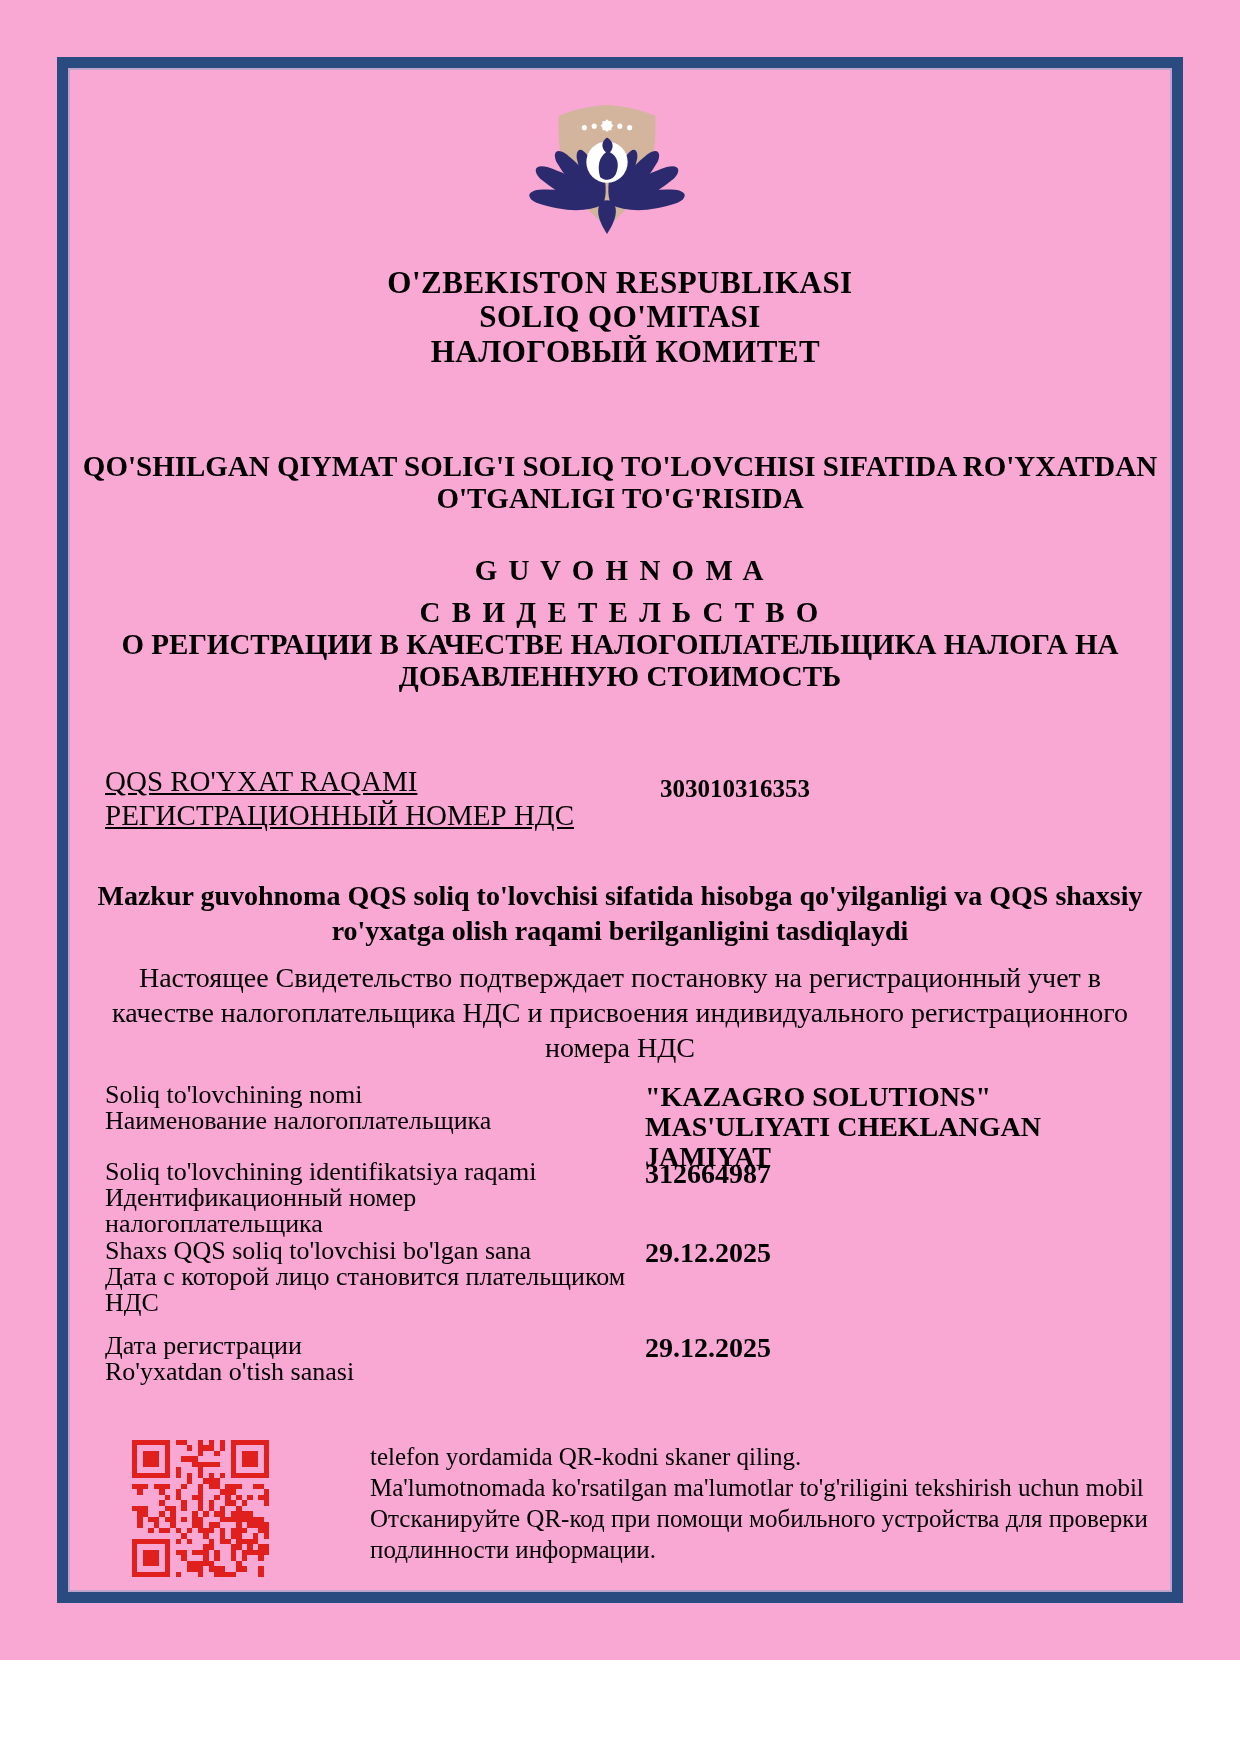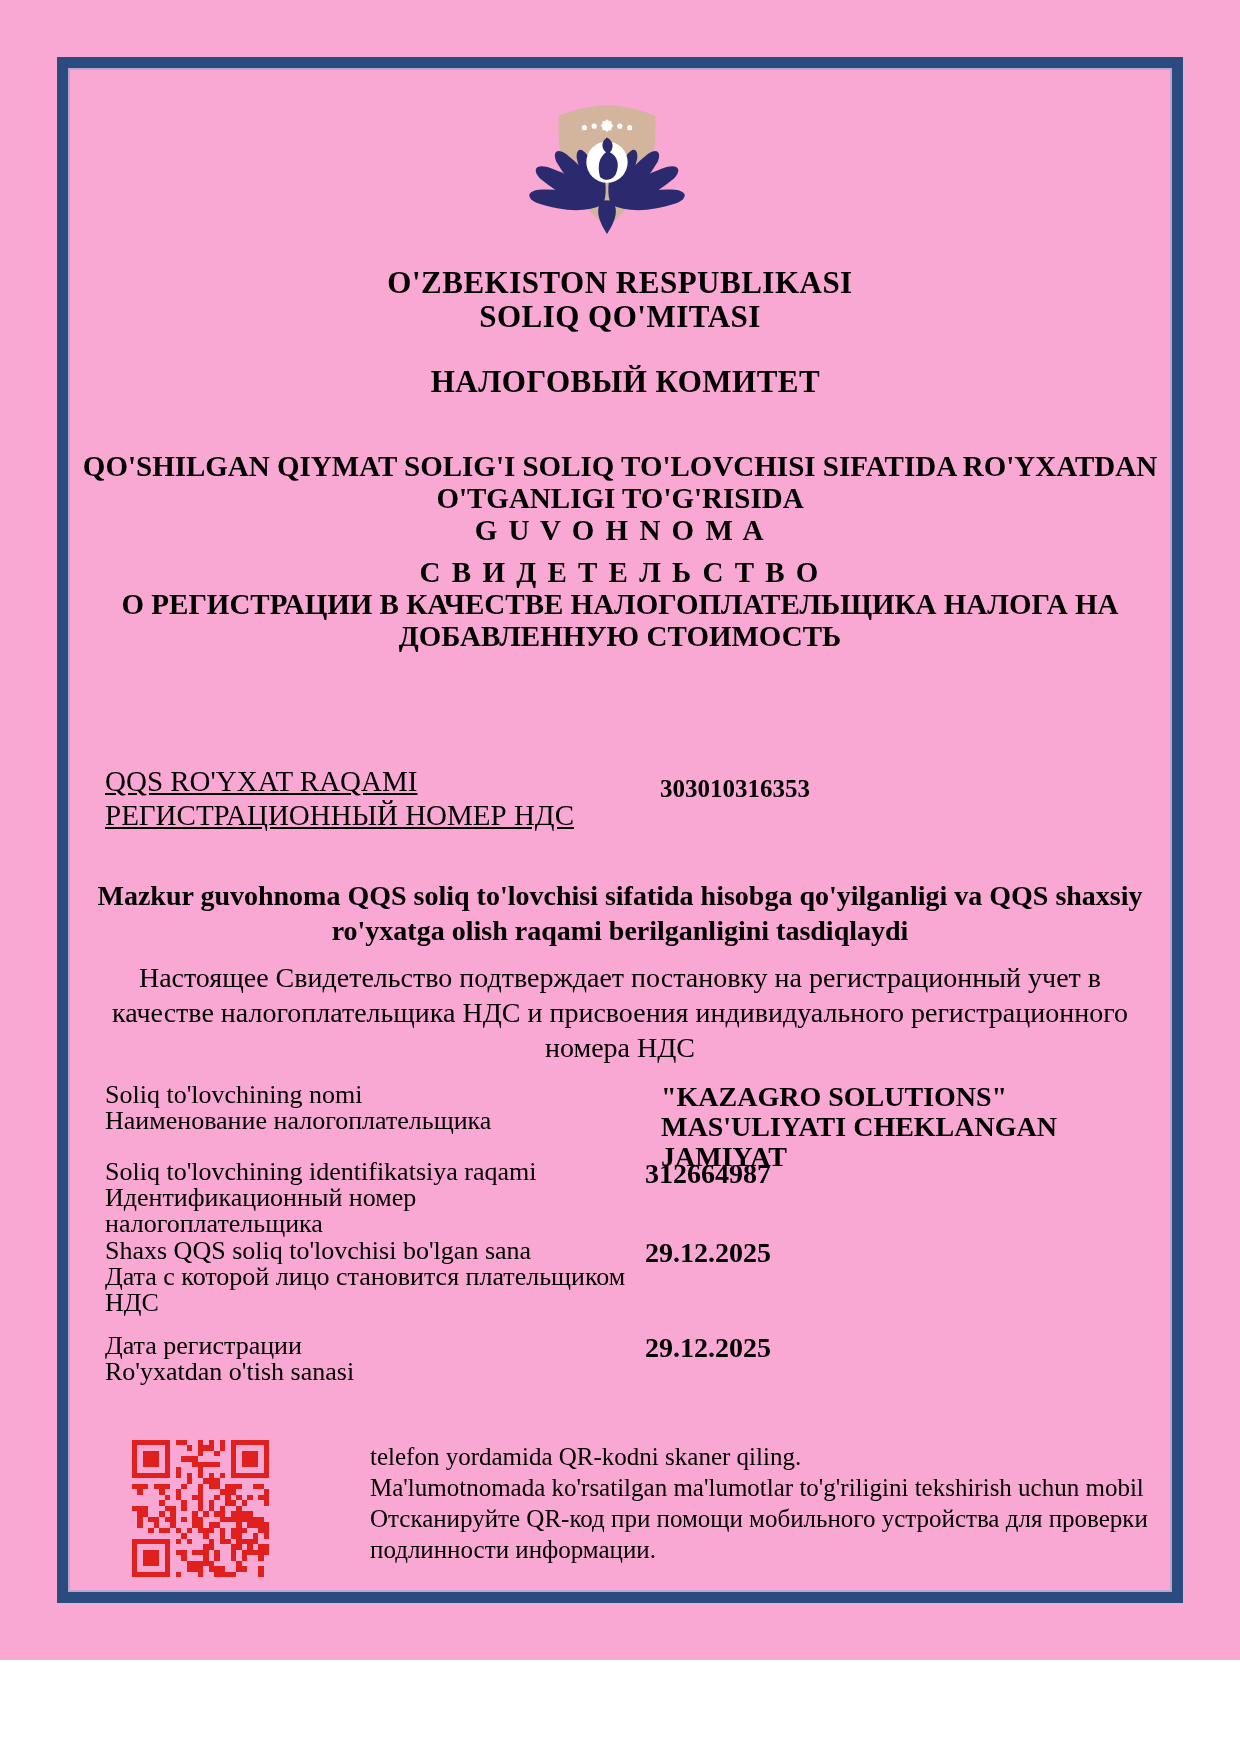--- a/index.html
+++ b/index.html
@@ -17,37 +17,37 @@
     position:absolute;left:57px;top:57px;right:57px;bottom:57px;
     border:11px solid var(--frame-navy);
     box-shadow:inset 0 0 0 2px rgba(140,158,196,.55);
   }
   .emblem{position:absolute;left:528px;top:103px;width:158px;height:134px;}
   .emblem svg{width:100%;height:100%;}
   .em-navy{fill:var(--emblem-navy);} .em-tan{fill:var(--emblem-tan);} .em-white{fill:#ffffff;}
 
   .center-block{position:absolute;left:0;right:0;text-align:center;}
   .hdr{font-size:31px;font-weight:bold;line-height:34px;letter-spacing:.5px;}
-  .hdr-latin{top:266px;} .hdr-cyr{top:365px;padding-left:11px;}
+  .hdr-latin{top:266px;} .hdr-cyr{top:335px;padding-left:11px;}
   .title-block{position:absolute;left:70px;right:70px;text-align:center;
     font-size:29px;font-weight:bold;line-height:32px;}
   .title-uz{top:450px;} .title-ru{top:556px;}
-  .spaced-word{letter-spacing:2px;}
+  .spaced-word{letter-spacing:2px;margin-top:40px;}
 
   .reg-label{position:absolute;left:105px;top:764px;font-size:29px;line-height:34px;text-decoration:underline;}
   .reg-value{position:absolute;left:660px;top:775px;font-size:25px;font-weight:bold;}
 
   .stmt{position:absolute;left:95px;right:95px;text-align:center;
     font-size:28px;line-height:35px;}
   .stmt-uz{top:878px;font-weight:bold;} .stmt-ru{top:960px;}
 
   .field-row{position:absolute;left:105px;right:70px;display:flex;align-items:flex-start;}
   .field-label{width:530px;font-size:26px;line-height:26px;flex:0 0 530px;}
   .field-value{margin-left:10px;width:515px;font-size:28px;line-height:30px;font-weight:bold;}
-  .row-1{top:1082px;gap:16px;} .row-2{top:1159px;} .row-3{top:1238px;} .row-4{top:1333px;}
+  .row-1{top:1082px;} .row-2{top:1159px;} .row-3{top:1238px;} .row-4{top:1333px;}
 
   .qr{position:absolute;left:132px;top:1440px;width:137px;height:137px;}
   .qr svg{width:100%;height:100%;shape-rendering:crispEdges;}
   .qr svg rect{fill:var(--qr-red);}
   .qr-note{position:absolute;left:370px;top:1441px;width:800px;
     font-size:25px;line-height:31px;}
 </style>
 </head>
 <body>
 

